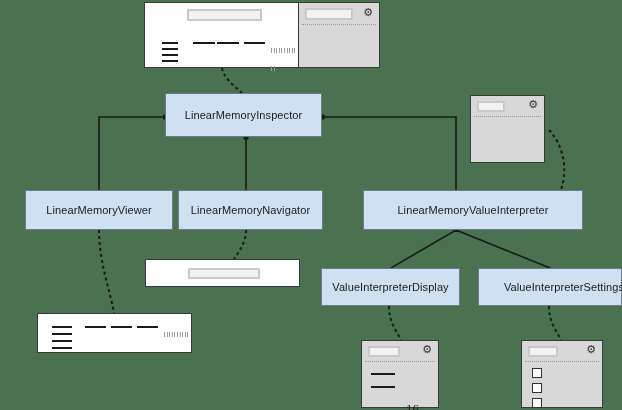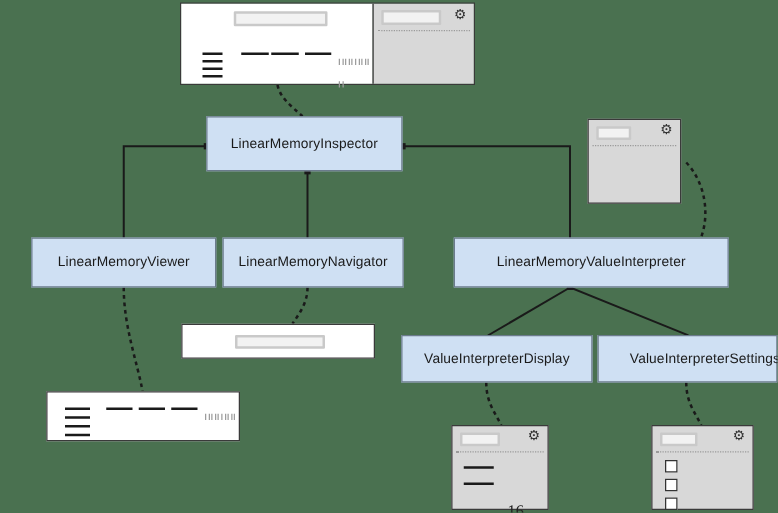--- a/index.html
+++ b/index.html
@@ -115,21 +115,21 @@
   </div>
 
   <div class="node" style="left:25px;top:190px;width:148px;height:40px;">
     <span>LinearMemoryViewer</span>
   </div>
 
   <div class="node" style="left:363px;top:190px;width:220px;height:40px;">
     <span>LinearMemoryValueInterpreter</span>
   </div>
 
-  <div class="node" style="left:321px;top:268px;width:153px;height:38px;">
+  <div class="node" style="left:321px;top:268px;width:139px;height:38px;">
     <span>ValueInterpreterDisplay</span>
   </div>
 
   <div class="node" style="left:478px;top:268px;width:144px;height:38px;padding-left:28px;">
     <span>ValueInterpreterSettings</span>
   </div>
 
   <div class="mock mock-split" style="left:144px;top:2px;width:236px;height:66px;">
     <div class="mock-left">
       <div class="pill" style="left:42px;top:6px;width:75px;height:12px;"></div>

